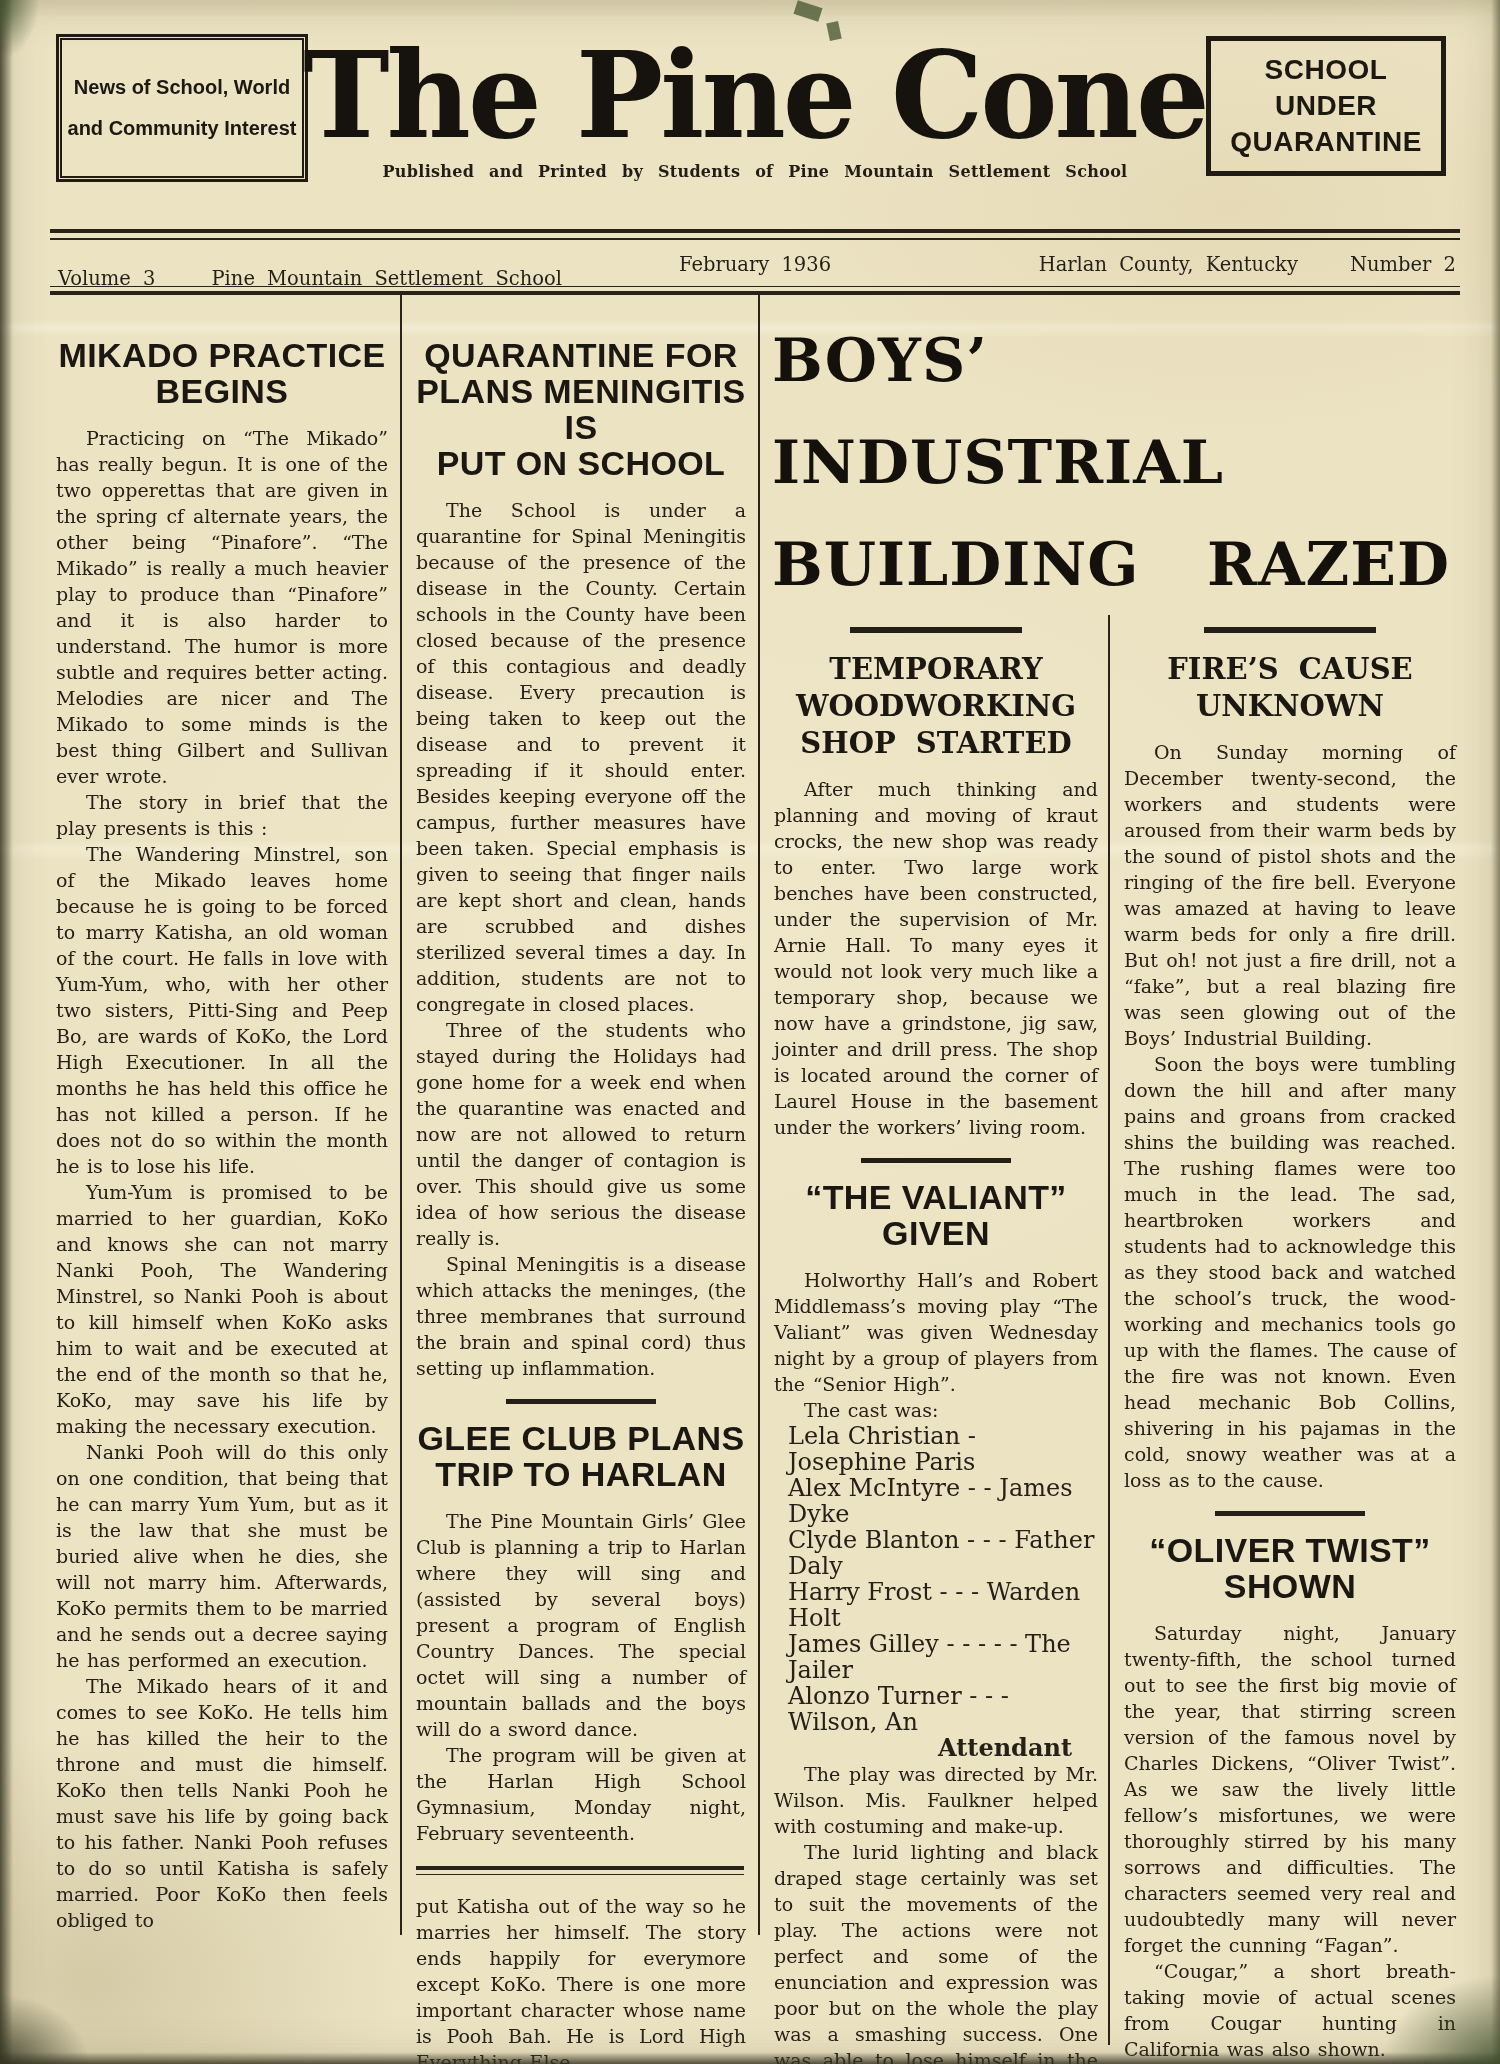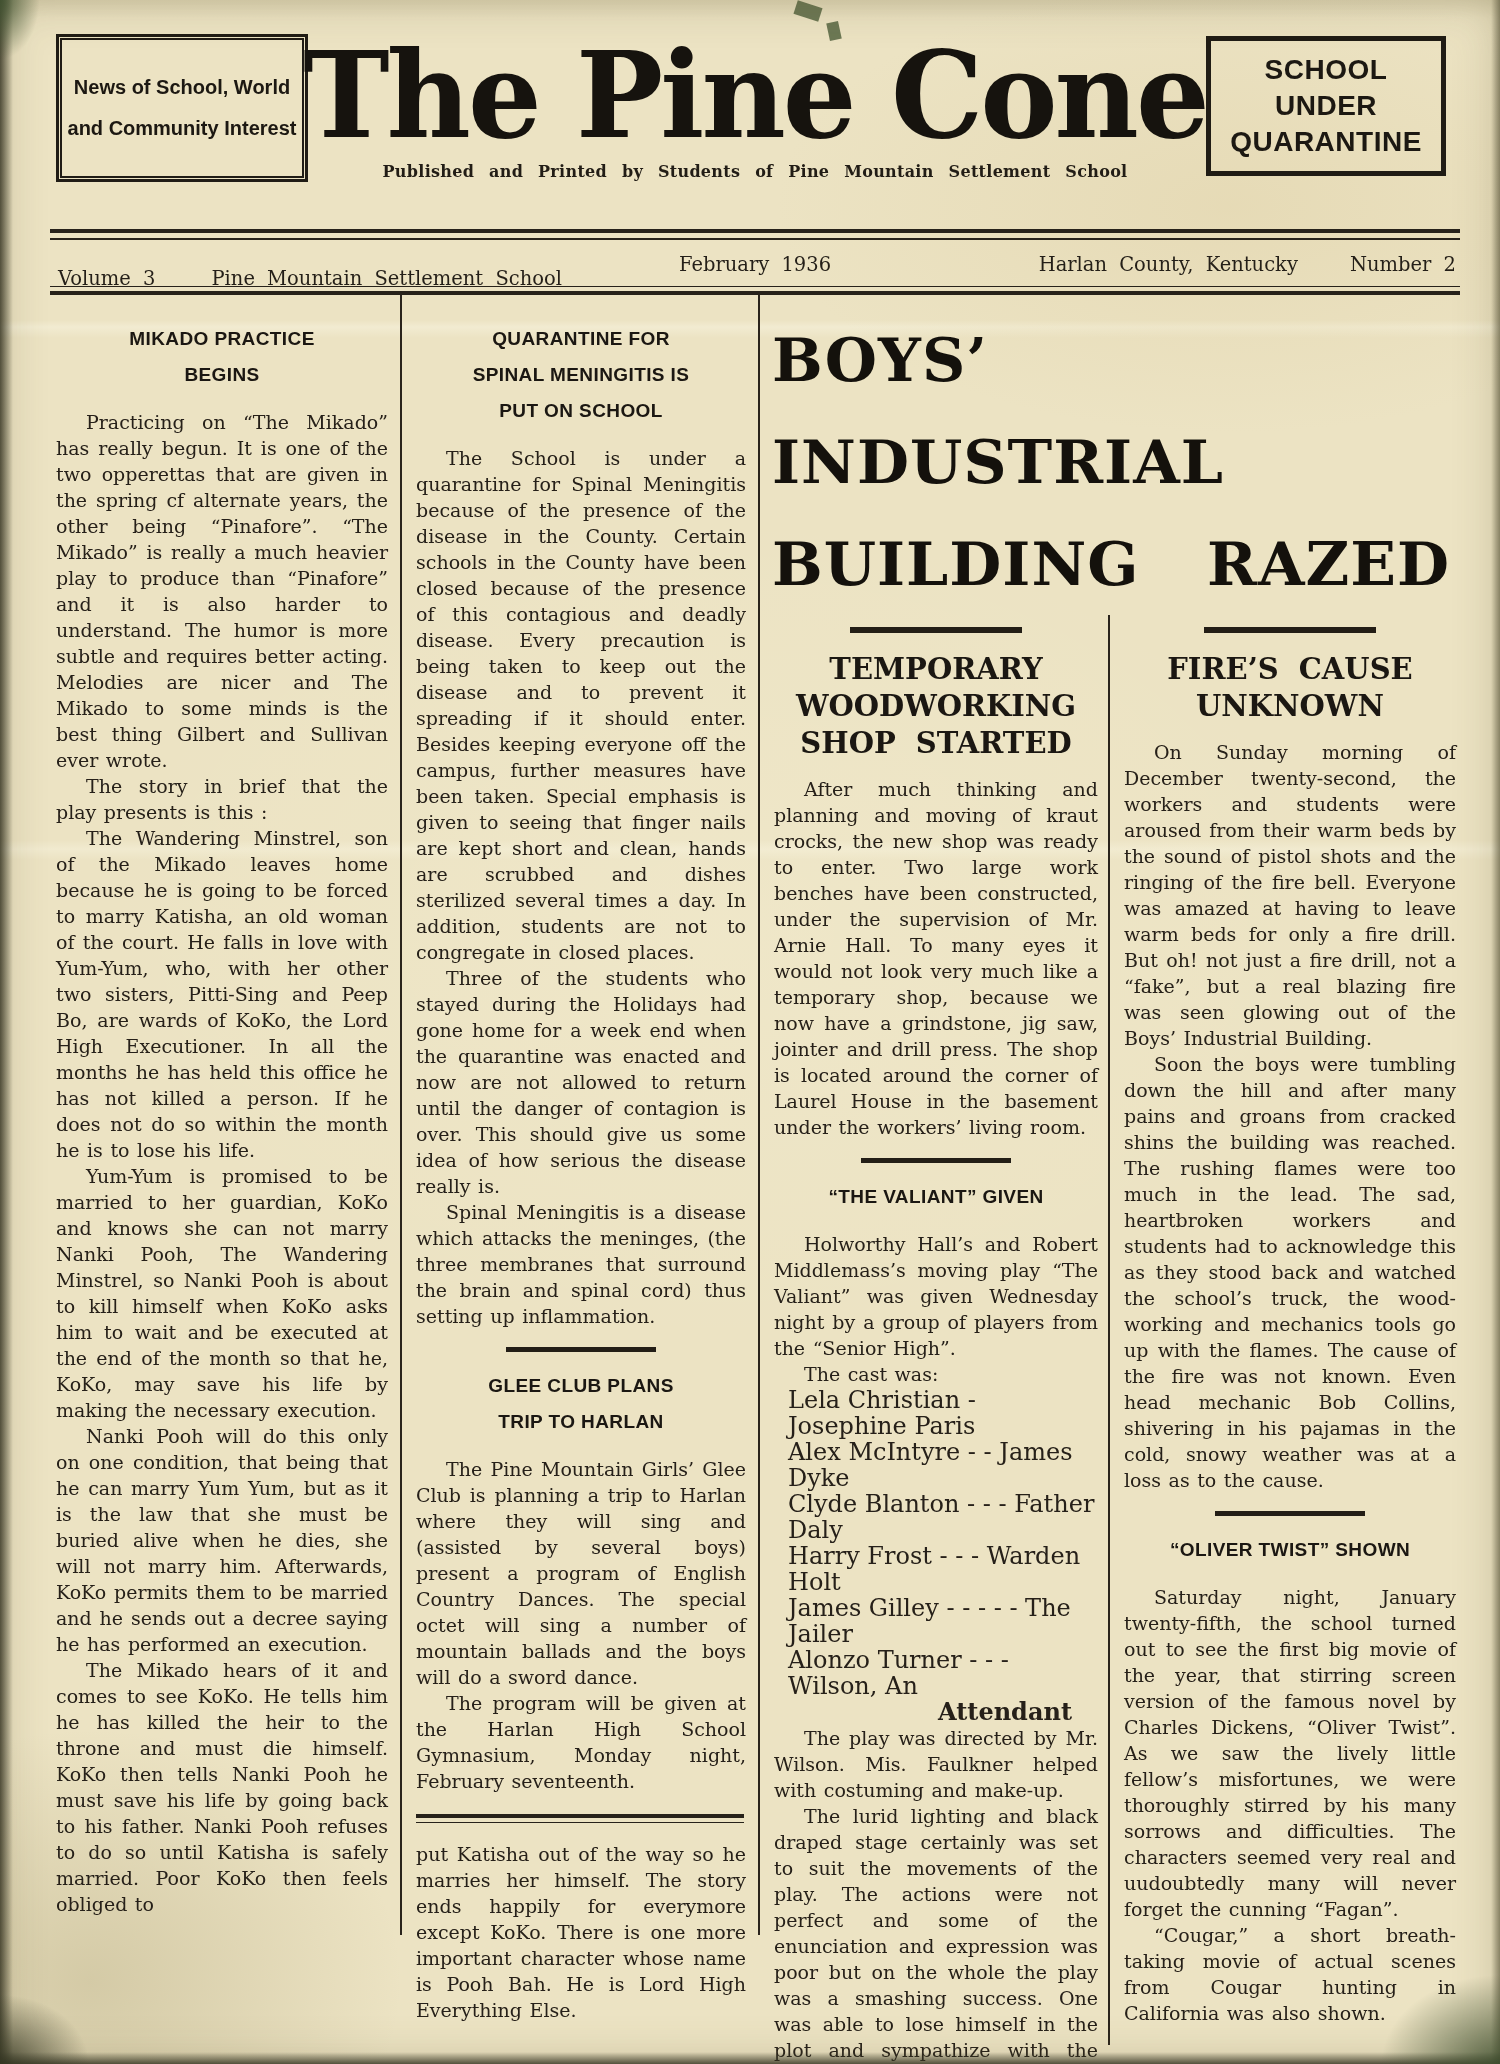--- a/index.html
+++ b/index.html
@@ -72,21 +72,21 @@
   .col{box-sizing:border-box;}
   .col1{width:350px;padding:26px 12px 0 6px;}
   .col2{width:356px;padding:26px 12px 0 14px;}
   .colwide{flex:1;padding:8px 2px 0 10px;box-sizing:border-box;}
   .twocol{display:flex;align-items:stretch;height:1430px;}
   .col3{width:338px;padding:0 10px 0 4px;box-sizing:border-box;}
   .col4{flex:1;padding:0 2px 0 14px;box-sizing:border-box;}
 
   
   .head-sans{font-family:"Liberation Sans", sans-serif;font-weight:bold;text-align:center;
-    font-size:19px;line-height:36px;letter-spacing:.4px;margin:0 0 16px;color:#1b1712;}
+    font-size:34px;line-height:36px;letter-spacing:.4px;margin:16px 0 16px;color:#1b1712;}
   .head-serif{font-family:"DejaVu Serif", serif;font-weight:bold;text-align:center;
     font-size:29px;line-height:37px;word-spacing:10px;margin:0 0 14px;color:#1b1712;}
   .banner{margin:6px 8px 0 2px;font-family:"DejaVu Serif", serif;font-weight:bold;
     color:#14110c;font-size:60px;line-height:102px;letter-spacing:1px;}
   .banner-line{text-align:justify;text-align-last:justify;}
 
   
   .sep-short{width:150px;height:5px;background:#231e16;margin:18px auto 16px;}
   .sep-banner{width:172px;height:6px;background:#231e16;margin:12px auto 18px;}
   .dbl-rule{margin:20px 2px 18px 0;}
@@ -155,21 +155,21 @@
         <p>Yum-Yum is promised to be married to her guardian, KoKo and knows she can not marry Nanki Pooh, The Wandering Minstrel, so Nanki Pooh is about to kill himself when KoKo asks him to wait and be executed at the end of the month so that he, KoKo, may save his life by making the necessary execution.</p>
         <p>Nanki Pooh will do this only on one condition, that being that he can marry Yum Yum, but as it is the law that she must be buried alive when he dies, she will not marry him. Afterwards, KoKo permits them to be married and he sends out a decree saying he has performed an execution.</p>
         <p>The Mikado hears of it and comes to see KoKo. He tells him he has killed the heir to the throne and must die himself. KoKo then tells Nanki Pooh he must save his life by going back to his father. Nanki Pooh refuses to do so until Katisha is safely married. Poor KoKo then feels obliged to</p>
       </section>
 
       <div class="vrule"></div>
 
       <section class="col col2">
         <h2 class="head-sans">
           <div>QUARANTINE FOR</div>
-          <div>SPINAL MENINGITIS IS</div>
+          <div>PLANS MENINGITIS IS</div>
           <div>PUT ON SCHOOL</div>
         </h2>
         <p>The School is under a quarantine for Spinal Meningitis because of the presence of the disease in the County. Certain schools in the County have been closed because of the presence of this contagious and deadly disease. Every precaution is being taken to keep out the disease and to prevent it spreading if it should enter. Besides keeping everyone off the campus, further measures have been taken. Special emphasis is given to seeing that finger nails are kept short and clean, hands are scrubbed and dishes sterilized several times a day. In addition, students are not to congregate in closed places.</p>
         <p>Three of the students who stayed during the Holidays had gone home for a week end when the quarantine was enacted and now are not allowed to return until the danger of contagion is over. This should give us some idea of how serious the disease really is.</p>
         <p>Spinal Meningitis is a disease which attacks the meninges, (the three membranes that surround the brain and spinal cord) thus setting up inflammation.</p>
 
         <div class="sep-short"></div>
         <h2 class="head-sans">
           <div>GLEE CLUB PLANS</div>
           <div>TRIP TO HARLAN</div>

